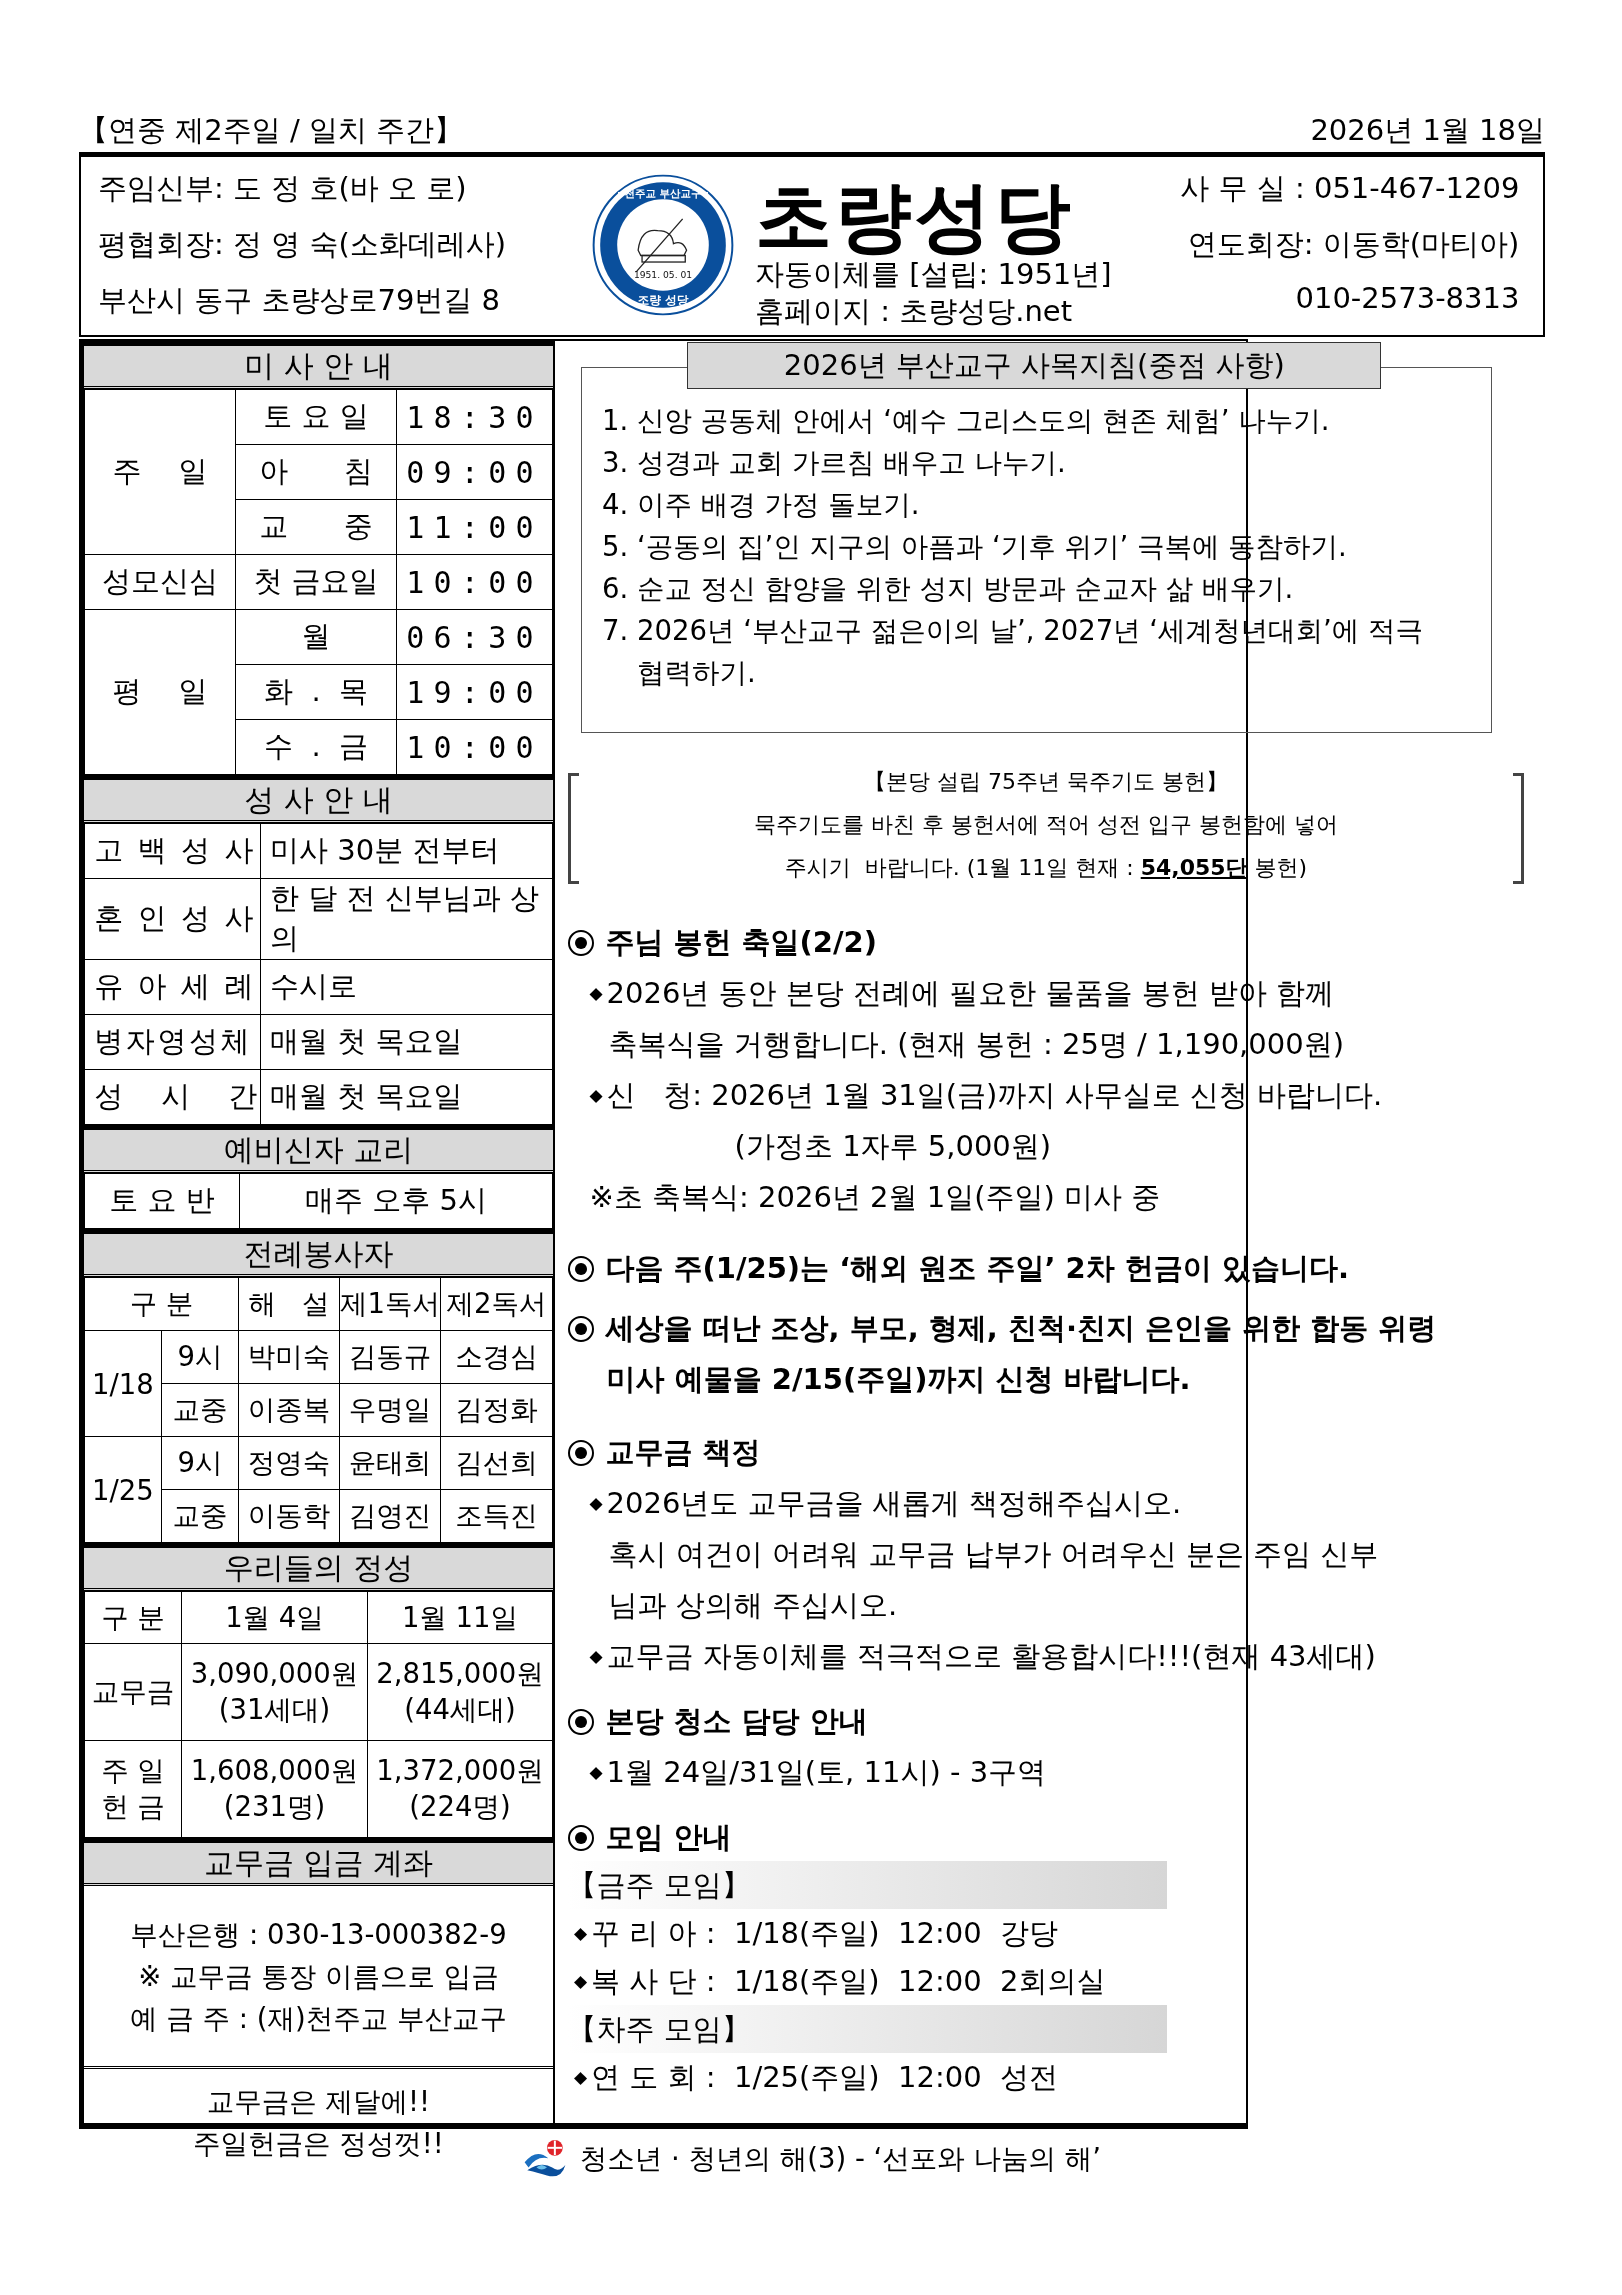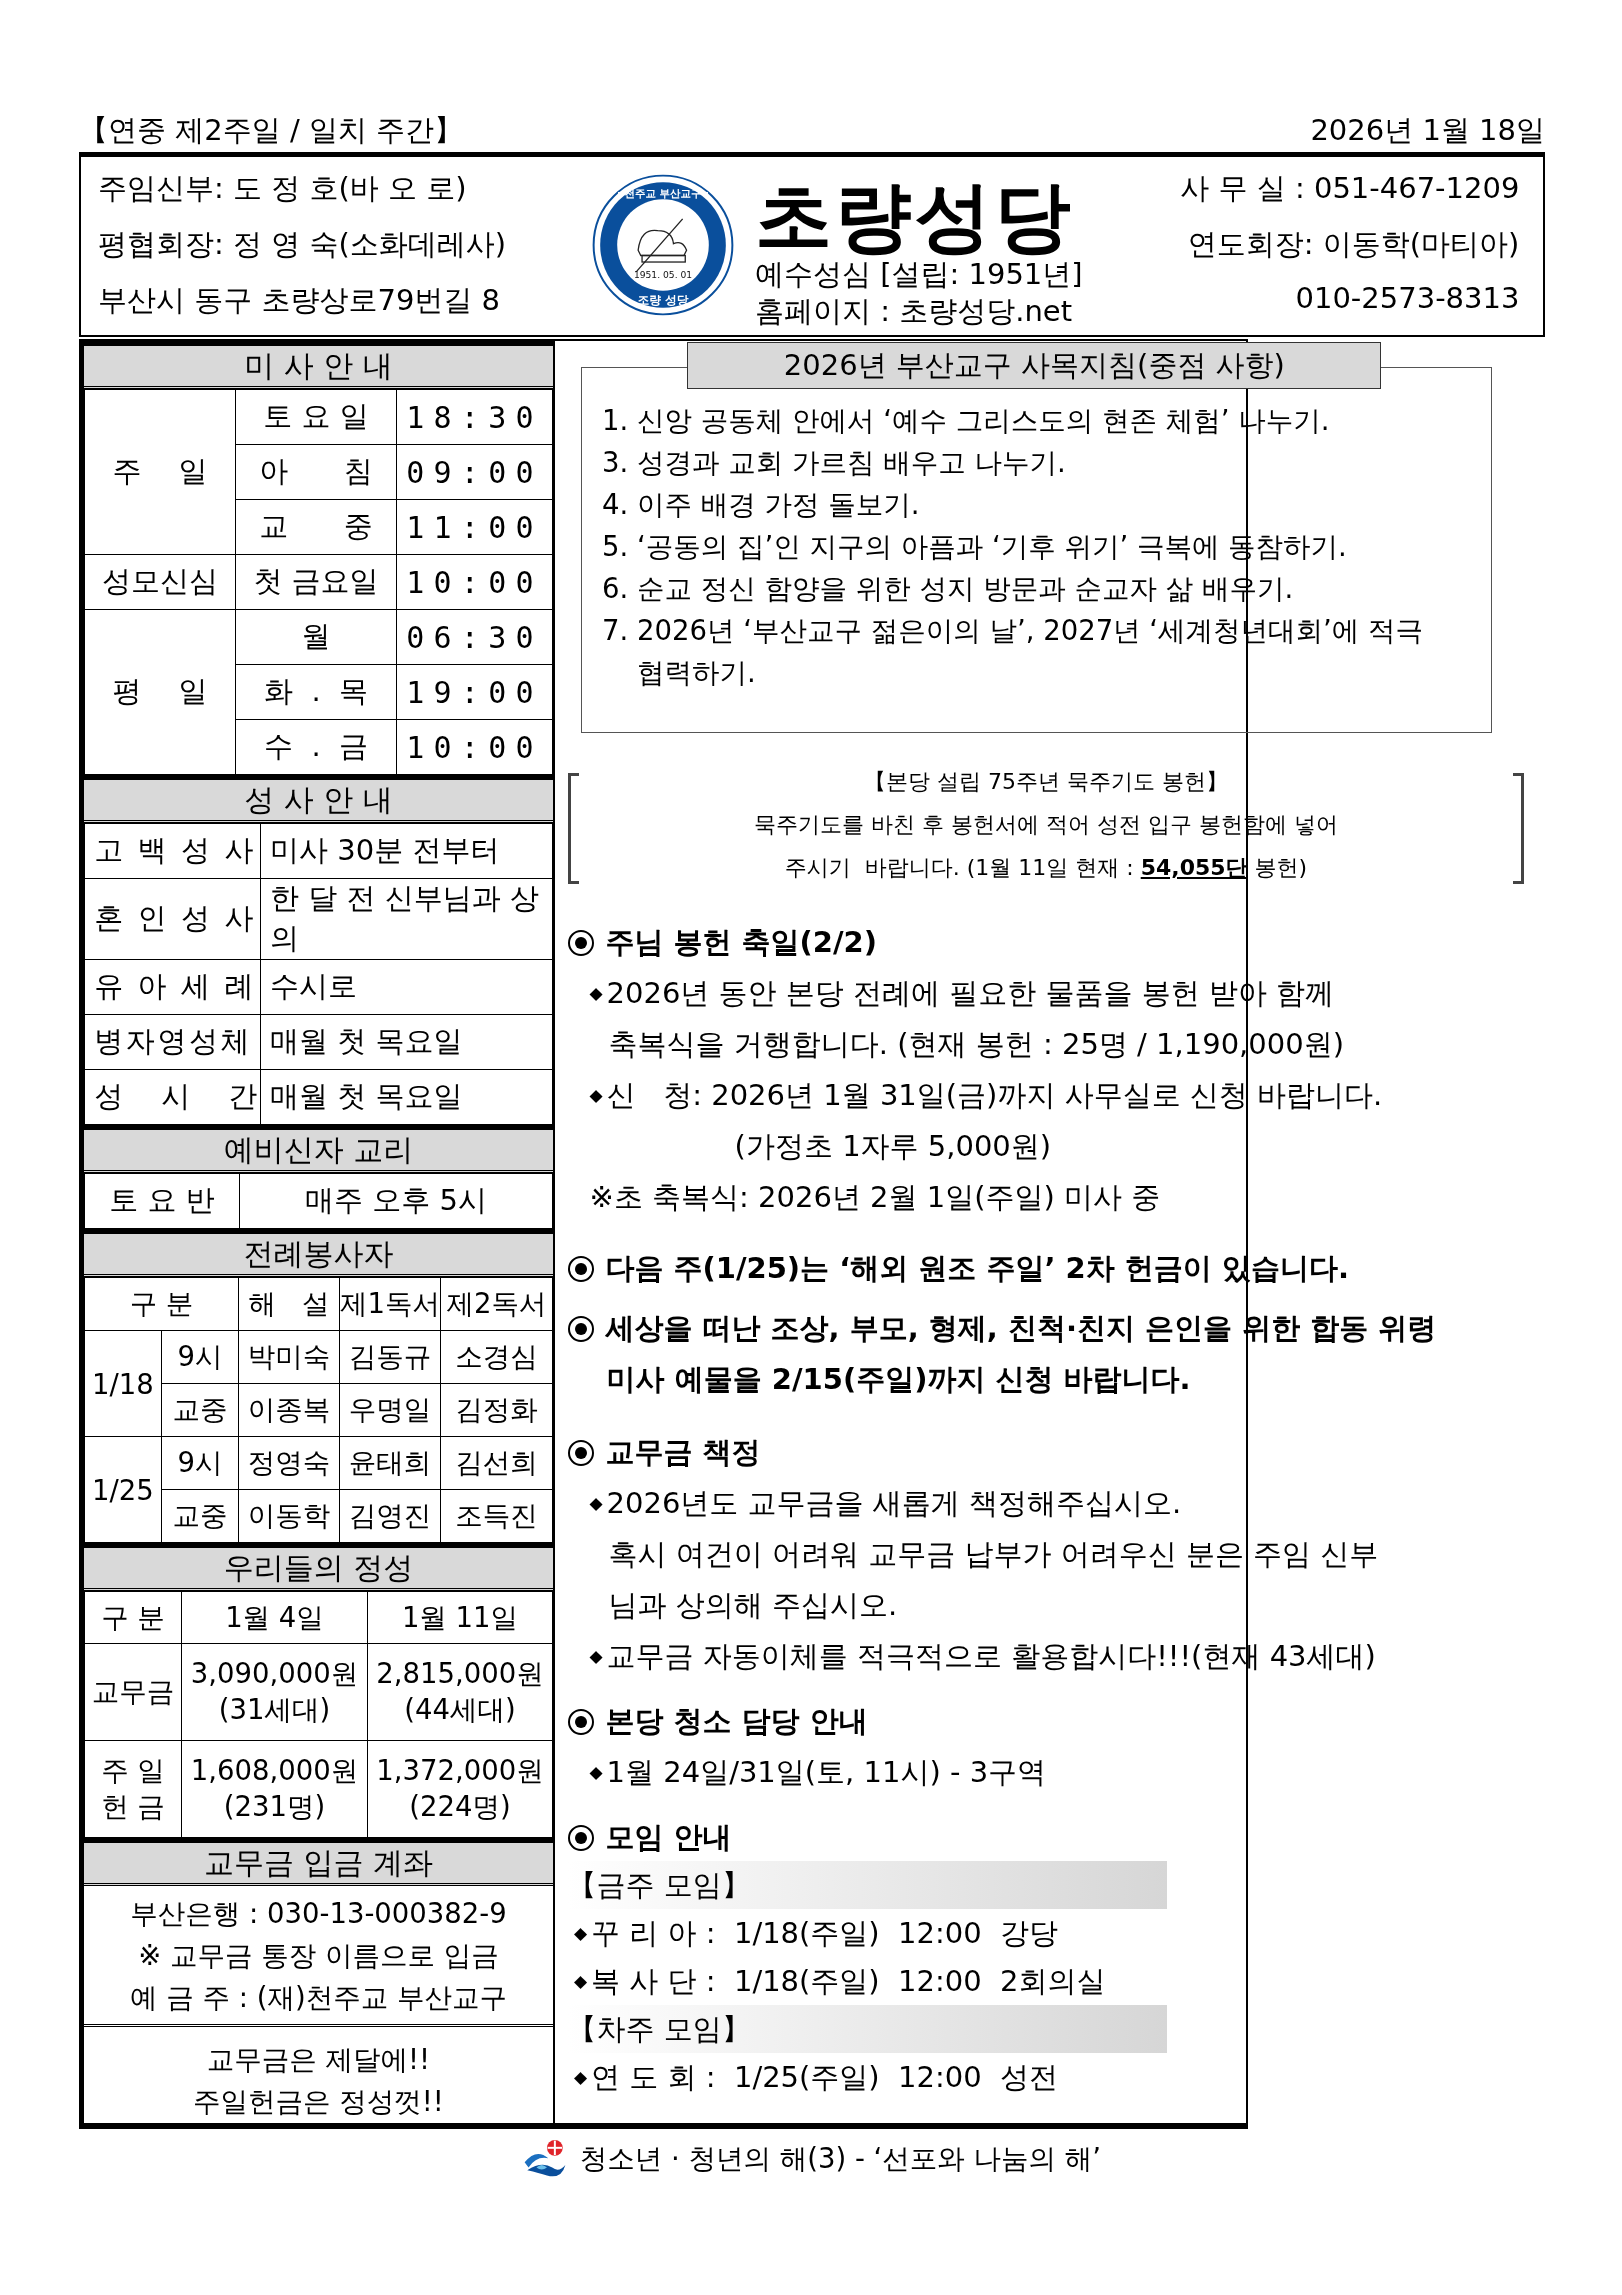--- a/index.html
+++ b/index.html
@@ -21,21 +21,21 @@
   .sec-title { background:#d9d9d9; text-align:center; font-size:30px; border-top:5.2px solid #000; border-bottom:3.9px double #000; box-sizing:border-box; display:flex; align-items:center; justify-content:center; }
   table { border-collapse:collapse; width:100%; }
   td { border:1.3px solid #000; text-align:center; font-size:29px; padding:0; }
   .t-mass td { height:54px; }
   .t-mass .time { letter-spacing:9.2px; font-size:30px; font-family:"DejaVu Sans Mono","Liberation Mono",monospace; }
   .t-sac td { height:54px; text-align:left; padding-left:9.2px; }
   .t-sac td.k { letter-spacing:2.6px; width:154px; }
   .t-cat td { height:54px; }
   .t-serv td { height:52px; font-size:27.5px; }
   .t-off td { font-size:27.5px; }
-  .acct { padding:6px 0; text-align:center; font-size:27.5px; line-height:42px; border-bottom:3.9px double #000; }
+  .acct { padding:27px 0; text-align:center; font-size:27.5px; line-height:42px; border-bottom:3.9px double #000; }
   .slogan { text-align:center; font-size:27.5px; line-height:42px; padding-top:10.5px; }
 
   .rightcol { position:absolute; left:484px; top:0; width:975px; height:100%; }
   .guide-box { position:absolute; left:16.4px; top:26px; width:911px; height:366px; border:1.3px solid #555; box-sizing:border-box; }
   .guide-title { position:absolute; left:105px; top:-26px; width:694px; height:47px; background:#d9d9d9; border:1.3px solid #333; box-sizing:border-box; font-size:29px; display:flex; align-items:center; justify-content:center; }
   .guide-list { position:absolute; left:19.6px; top:31px; font-size:27.5px; line-height:42px; }
   .guide-list div { white-space:nowrap; }
   .anniv { position:absolute; left:0; top:419px; width:962px; height:137px; }
   .bracket { position:absolute; top:13px; width:11.8px; height:111px; border:3.9px solid #444; box-sizing:border-box; }
   .bracket.l { left:2.6px; border-right:none; }
@@ -76,21 +76,21 @@
       <path d="M72 118 q4 -34 30 -30 q22 0 24 20 q14 -6 20 10 l-4 8 h-66 z" fill="none" stroke="#222" stroke-width="2"></path>
       <line x1="70" y1="150" x2="140" y2="70" stroke="#222" stroke-width="2"></line>
       <rect x="78" y="126" width="66" height="10" fill="none" stroke="#222" stroke-width="2"></rect>
       <text x="110" y="160" font-size="14" text-anchor="middle" fill="#111" font-family="DejaVu Sans, sans-serif">1951. 05. 01</text>
       <text x="110" y="36" font-size="16" text-anchor="middle" fill="#fff" font-weight="bold" font-family="DejaVu Sans, sans-serif">· 천주교 부산교구 ·</text>
       <text x="110" y="200" font-size="18" text-anchor="middle" fill="#fff" font-weight="bold" font-family="DejaVu Sans, sans-serif">조량 성당</text>
     </svg>
   </div>
 
   <div class="church-name">초량성당</div>
-  <div class="hc" style="top:98px">예수성심 [설립: 1951년]</div>
+  <div class="hc" style="top:98px">자동이체를 [설립: 1951년]</div>
   <div class="hc" style="top:135px">홈페이지 : 초량성당.net</div>
 
   <div class="hr" style="top:11.8px">사 무 실 : 051-467-1209</div>
   <div class="hr" style="top:68px">연도회장: 이동학(마티아)</div>
   <div class="hr" style="top:124px">010-2573-8313</div>
 </div>
 
 <div class="abs main">
 
   <div class="leftcol">

